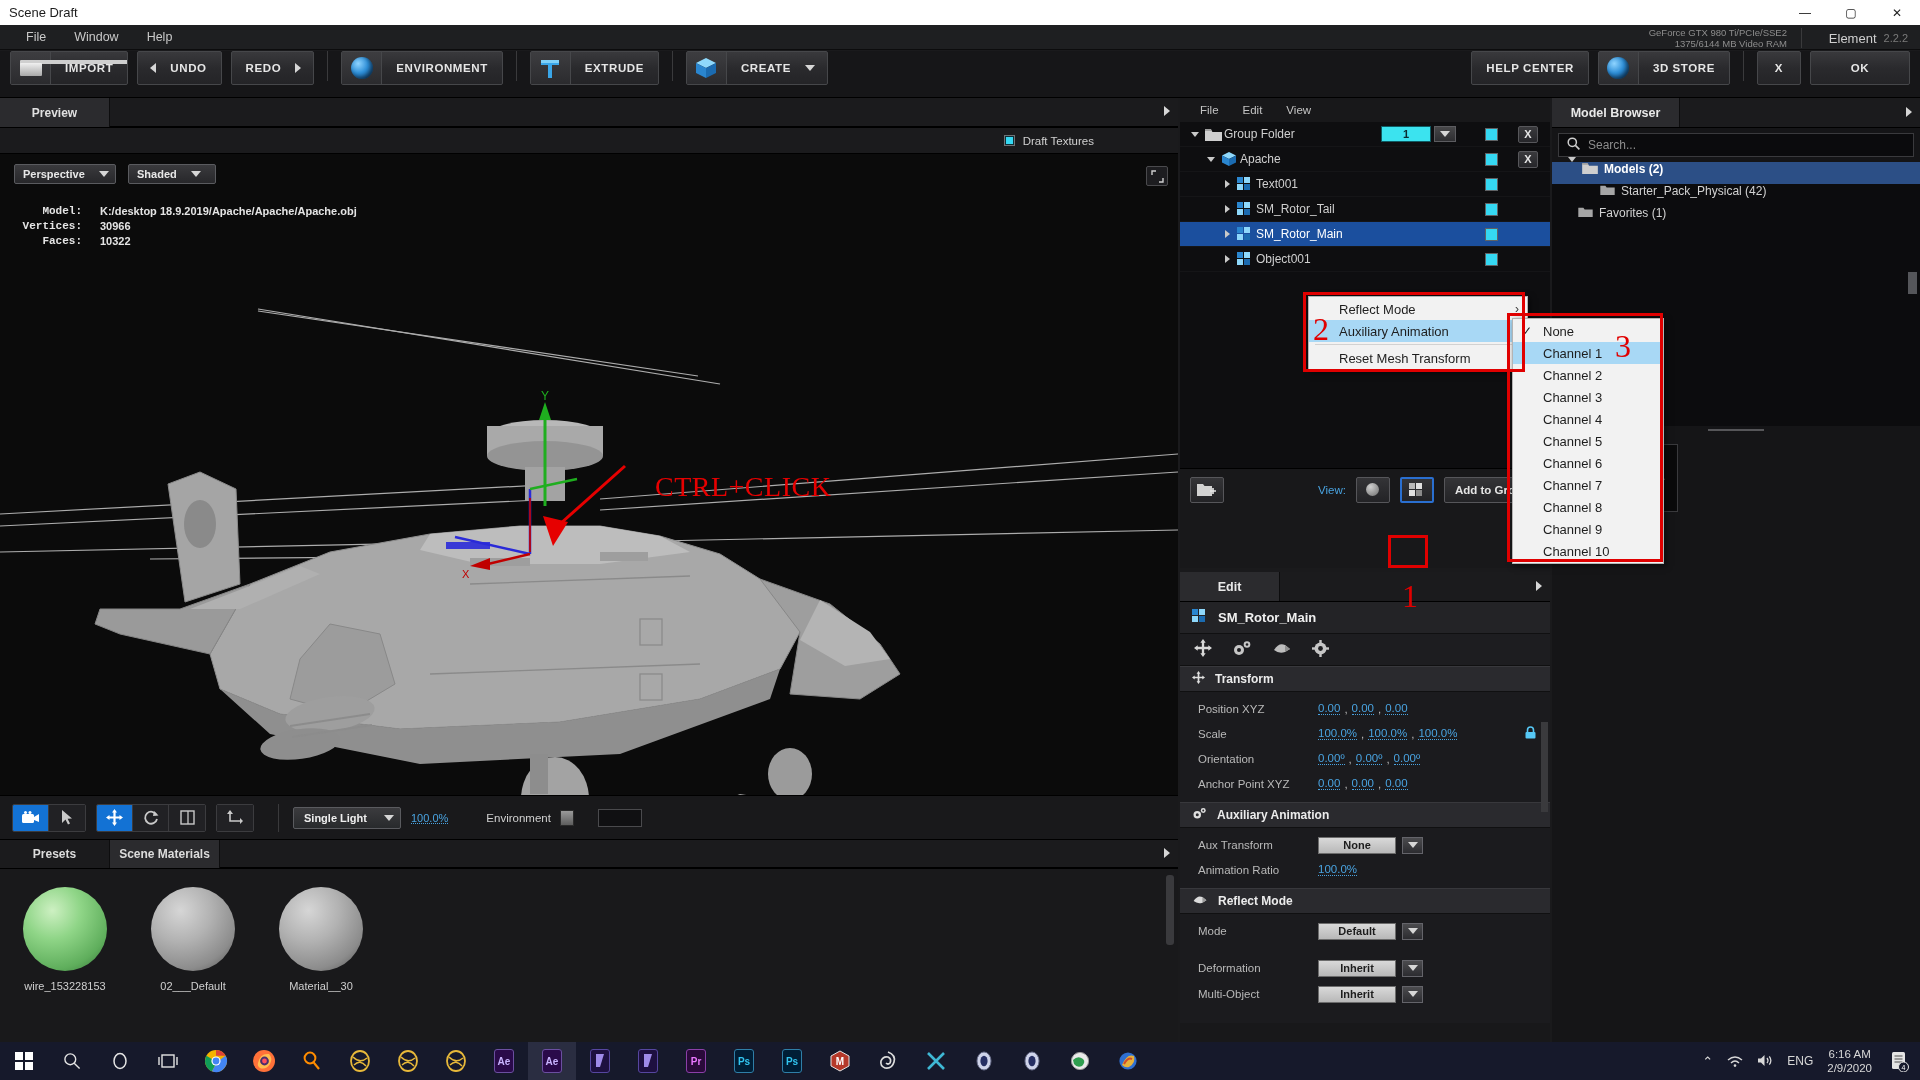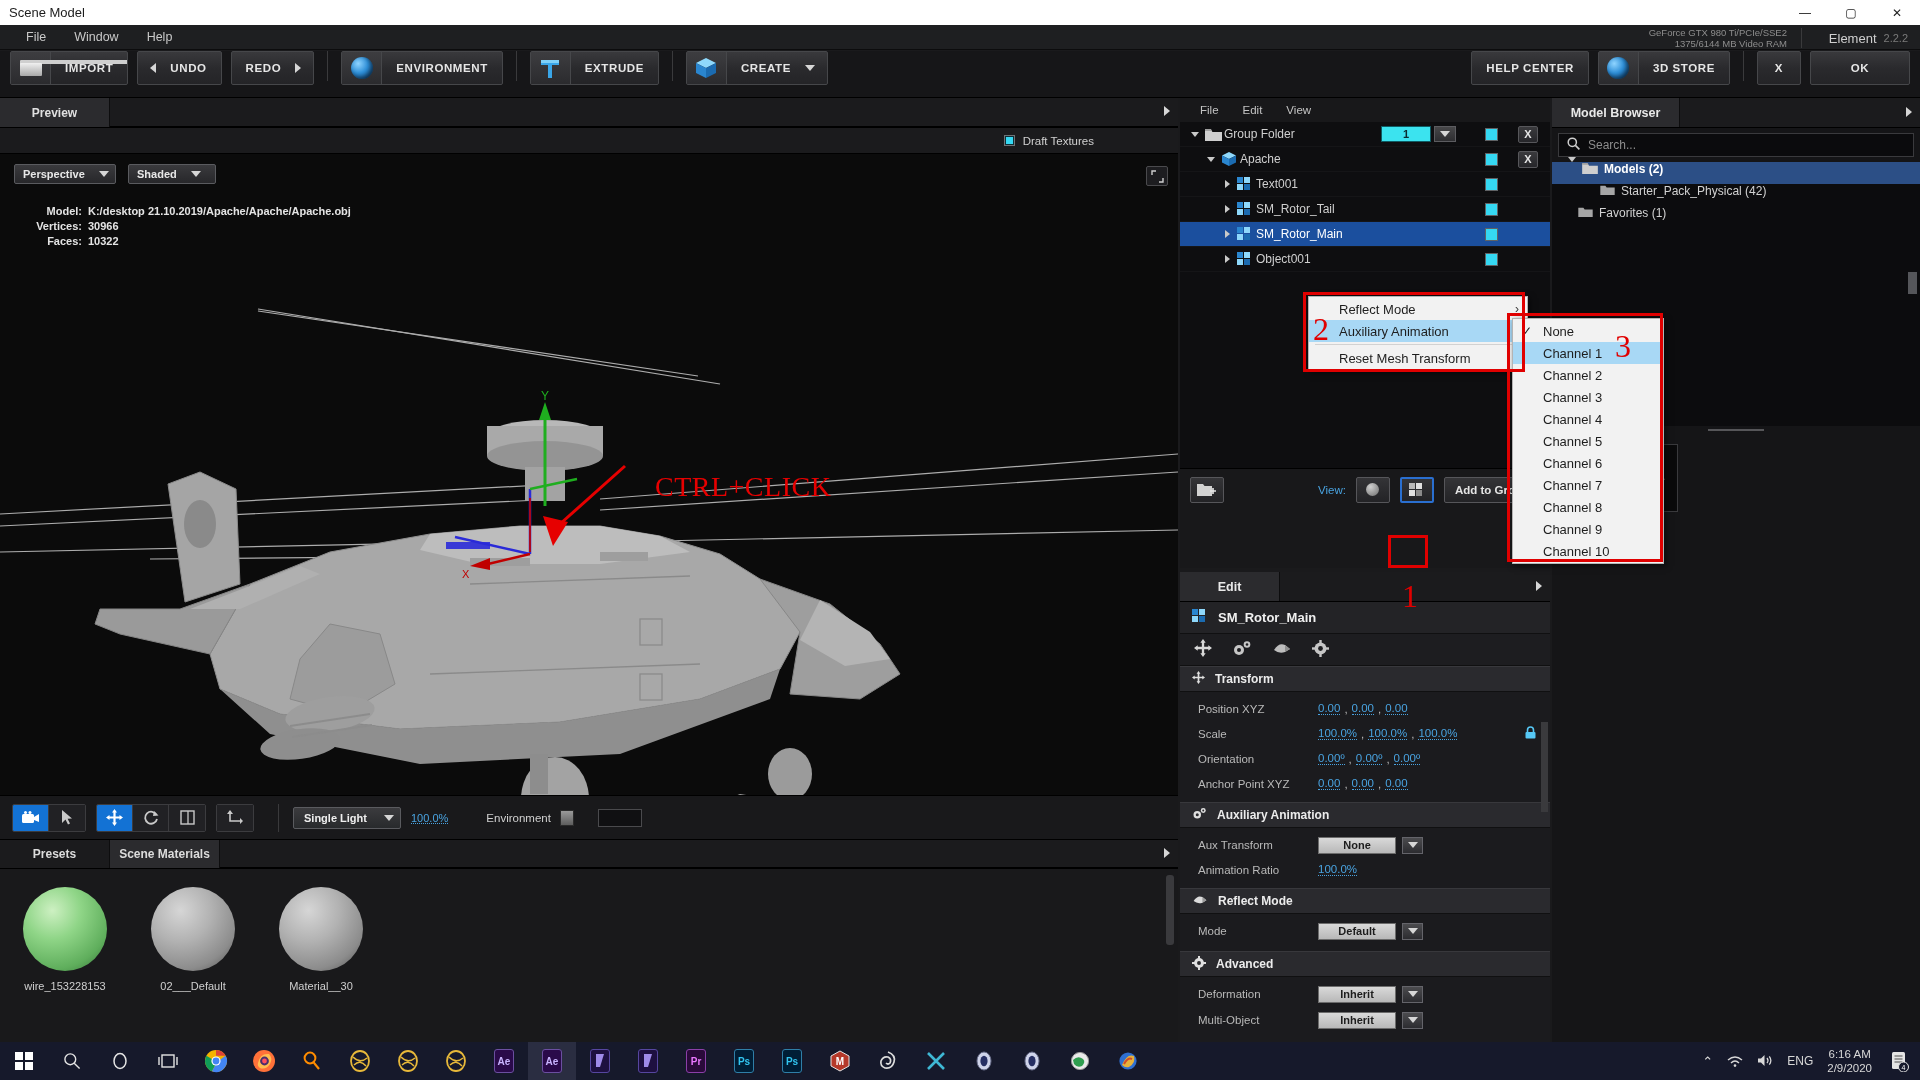--- a/index.html
+++ b/index.html
@@ -112,21 +112,21 @@
     position:relative; height:642px; background:#0b0b0b; overflow:hidden;
     border-bottom:1px solid #000;
   }
   .vp-dd {
     position:absolute; height:20px; background:linear-gradient(180deg,#3a3a3d,#27272a);
     border:1px solid #5a5b5f; border-radius:2px; display:flex; align-items:center;
     padding:0 8px; gap:14px; font-size:11px; color:#e8e8e8; font-weight:bold; cursor:pointer;
   }
   .vp-info { position:absolute; left:20px; top:50px; font-size:11px; line-height:15px; color:#e4e4e4; font-weight:bold;}
   .vp-info .row { display:flex; }
-  .vp-info .k { width:62px; text-align:right; margin-right:6px; }
+  .vp-info .k { width:62px; text-align:right; margin-right:18px;font-family:Liberation Mono, monospace; }
   .vp-expand {
     position:absolute; right:10px; top:12px; width:22px; height:20px;
     display:flex;align-items:center;justify-content:center;
     border:1px solid #4a4a4d; background:#1d1d20; border-radius:2px; cursor:pointer;
   }
   .annot {
     position:absolute; font-family:"Liberation Serif", serif; color:#e60000;
     font-size:28px; letter-spacing:.5px;
   }
 
@@ -293,21 +293,21 @@
   .tray { margin-left:auto; display:flex; align-items:center; gap:14px; padding-right:8px; color:#d8d8d8; font-size:11px;}
   .clock { text-align:center; line-height:14px; font-size:11.5px; }
   .notif { width:26px;height:30px;display:flex;align-items:center;justify-content:center;position:relative;}
 </style>
 </head>
 <body>
 
 <div class="app">
 
   <div class="winbar">
-    <div class="wtitle">Scene Model</div>
+    <div class="wtitle">Scene Draft</div>
     <div class="wbtns">
       <div class="wbtn">—</div>
       <div class="wbtn">▢</div>
       <div class="wbtn close">✕</div>
     </div>
   </div>
 
   <div class="menubar">
     <div class="mi">File</div>
     <div class="mi">Window</div>
@@ -513,21 +513,21 @@
         <span class="tri-d"></span>
       </div>
       <div class="vp-dd" style="left:128px;top:10px;width:88px;">
         <span>Shaded</span>
         <span class="tri-d"></span>
       </div>
 
       <div class="vp-info">
         <div class="row">
             <span class="k">Model:</span>
-          <span>K:/desktop 21.10.2019/Apache/Apache/Apache.obj</span>
+          <span>K:/desktop 18.9.2019/Apache/Apache/Apache.obj</span>
           </div>
         <div class="row">
             <span class="k">Vertices:</span>
           <span>30966</span>
           </div>
         <div class="row">
             <span class="k">Faces:</span>
           <span>10322</span>
           </div>
       </div>
@@ -926,35 +926,20 @@
       <span class="pk">Mode</span>
       <span class="pv">
         <span class="ddctl">Default</span>
         <span class="ddarr">
             <span class="tri-d"></span>
           </span>
       </span>
     </div>
     <div style="height:9px;background:#1b1b1e"></div>
 
-    <div class="sectionhdr">
-      <span>
-        <svg width="14" height="14" viewBox="0 0 17 17">
-            <circle cx="8.5" cy="8.5" r="6" fill="#e0e0e0"></circle>
-            <circle cx="8.5" cy="8.5" r="2.4" fill="#2a2a2e"></circle>
-            <g fill="#e0e0e0">
-              <rect x="7.3" y="0" width="2.4" height="4"></rect>
-              <rect x="7.3" y="13" width="2.4" height="4"></rect>
-              <rect x="0" y="7.3" width="4" height="2.4"></rect>
-              <rect x="13" y="7.3" width="4" height="2.4"></rect>
-            </g>
-          </svg>
-      </span>
-      <span>Advanced</span>
-    </div>
     <div style="height:6px;background:#1b1b1e"></div>
     <div class="prow" style="height:22px">
       <span class="pk">Deformation</span>
       <span class="pv">
         <span class="ddctl">Inherit</span>
         <span class="ddarr">
             <span class="tri-d"></span>
           </span>
       </span>
     </div>

